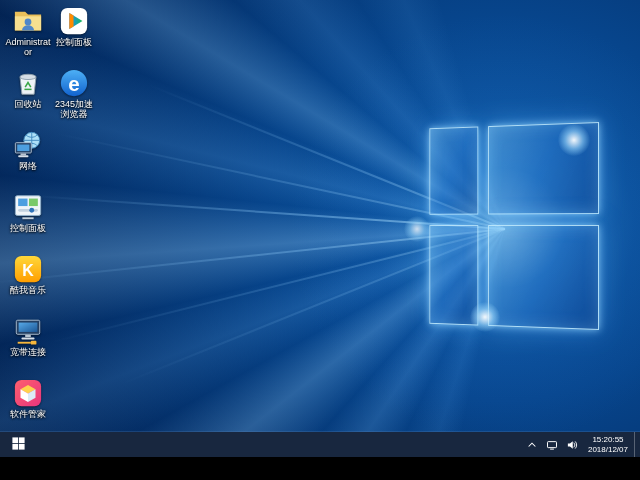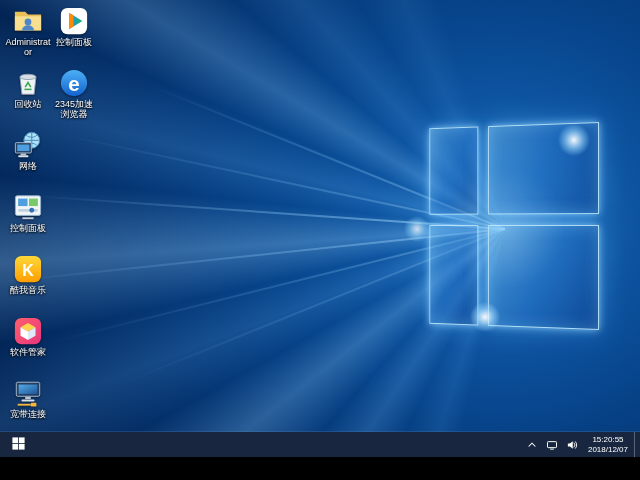--- a/index.html
+++ b/index.html
@@ -154,53 +154,53 @@
               </linearGradient>
             </defs>
           </svg>
       </div>
       <div class="lbl">酷我音乐</div>
     </div>
 
     <div class="tile">
       <div class="ig">
         <svg viewBox="0 0 32 32">
-            <rect x="2" y="2" width="28" height="28" rx="7" fill="url(#gsm)"></rect>
-            <path d="M8 12l8-4.5 8 4.5-8 4.5z" fill="#ffd24d"></path>
-            <path d="M8 12v9l8 4.5v-9z" fill="#ffffff"></path>
-            <path d="M24 12v9l-8 4.5v-9z" fill="#dcebf7"></path>
-            <defs>
-              <linearGradient id="gsm" x1="0" y1="0" x2="1" y2="1">
-                <stop offset="0" stop-color="#ff5f6d"></stop>
-                <stop offset="1" stop-color="#e6357e"></stop>
-              </linearGradient>
-            </defs>
-          </svg>
-      </div>
-      <div class="lbl">软件管家</div>
-    </div>
-
-    <div class="tile">
-      <div class="ig">
-        <svg viewBox="0 0 32 32">
             <rect x="3.5" y="4.5" width="25" height="15" rx="1.5" fill="#233f63" stroke="#aebfd2"></rect>
             <rect x="6" y="7" width="20" height="10" fill="url(#gbb)"></rect>
             <rect x="13" y="20" width="6" height="2.5" fill="#b7c4d2"></rect>
             <rect x="9" y="23" width="14" height="2" rx="1" fill="#d8dfe8"></rect>
             <path d="M5 28.5h14" stroke="#f5b63c" stroke-width="2"></path>
             <rect x="19" y="26.5" width="6" height="4" rx="1" fill="#f5b63c"></rect>
             <defs>
               <linearGradient id="gbb" x1="0" y1="0" x2="1" y2="1">
                 <stop offset="0" stop-color="#57a9e8"></stop>
                 <stop offset="1" stop-color="#1c5796"></stop>
               </linearGradient>
             </defs>
           </svg>
       </div>
       <div class="lbl">宽带连接</div>
+    </div>
+
+    <div class="tile">
+      <div class="ig">
+        <svg viewBox="0 0 32 32">
+            <rect x="2" y="2" width="28" height="28" rx="7" fill="url(#gsm)"></rect>
+            <path d="M8 12l8-4.5 8 4.5-8 4.5z" fill="#ffd24d"></path>
+            <path d="M8 12v9l8 4.5v-9z" fill="#ffffff"></path>
+            <path d="M24 12v9l-8 4.5v-9z" fill="#dcebf7"></path>
+            <defs>
+              <linearGradient id="gsm" x1="0" y1="0" x2="1" y2="1">
+                <stop offset="0" stop-color="#ff5f6d"></stop>
+                <stop offset="1" stop-color="#e6357e"></stop>
+              </linearGradient>
+            </defs>
+          </svg>
+      </div>
+      <div class="lbl">软件管家</div>
     </div>
 
     <div class="tile">
       <div class="ig">
         <svg viewBox="0 0 32 32">
             <rect x="2" y="2" width="28" height="28" rx="7" fill="#fff"></rect>
             <path d="M11 7.5v17l14-8.5z" fill="url(#gtx)"></path>
             <path d="M11 7.5v17l4.5-2.7V10.2z" fill="#ff8a00"></path>
             <defs>
               <linearGradient id="gtx" x1="0" y1="0" x2="1" y2="0">

